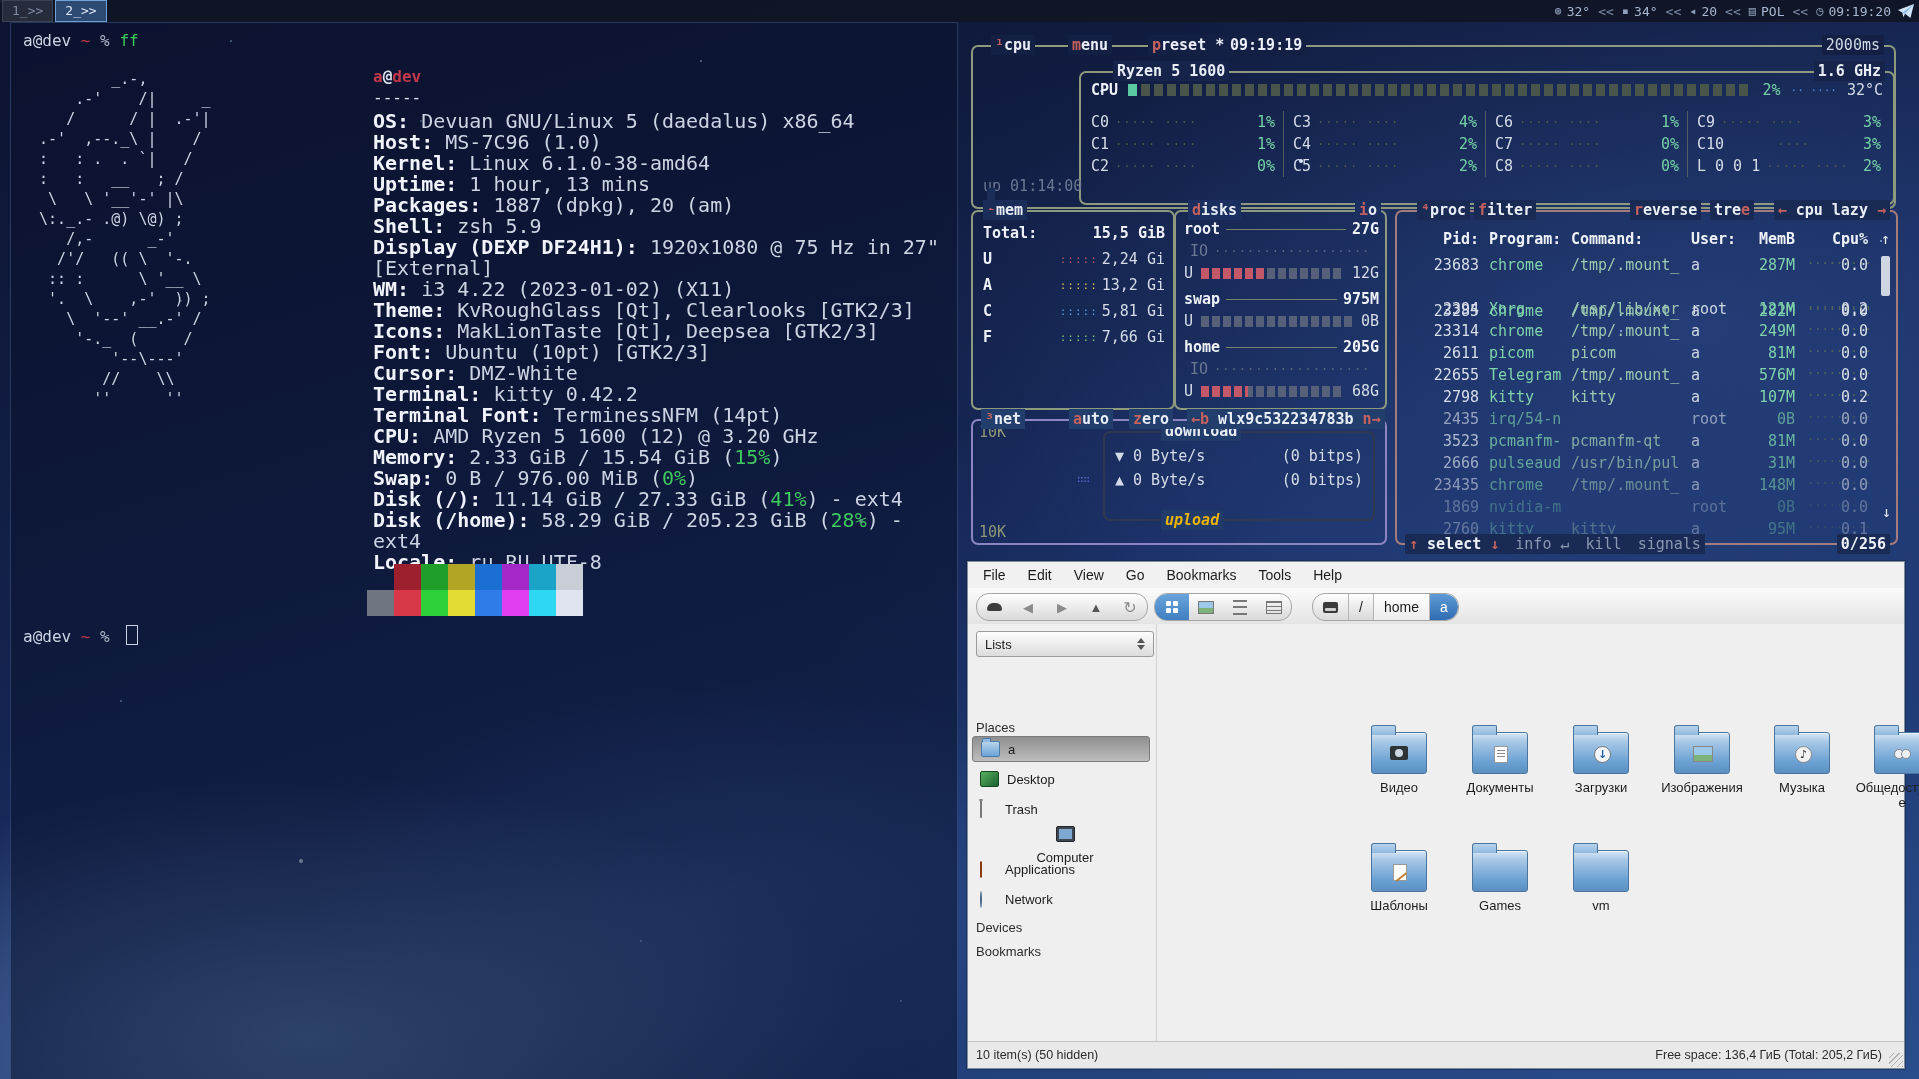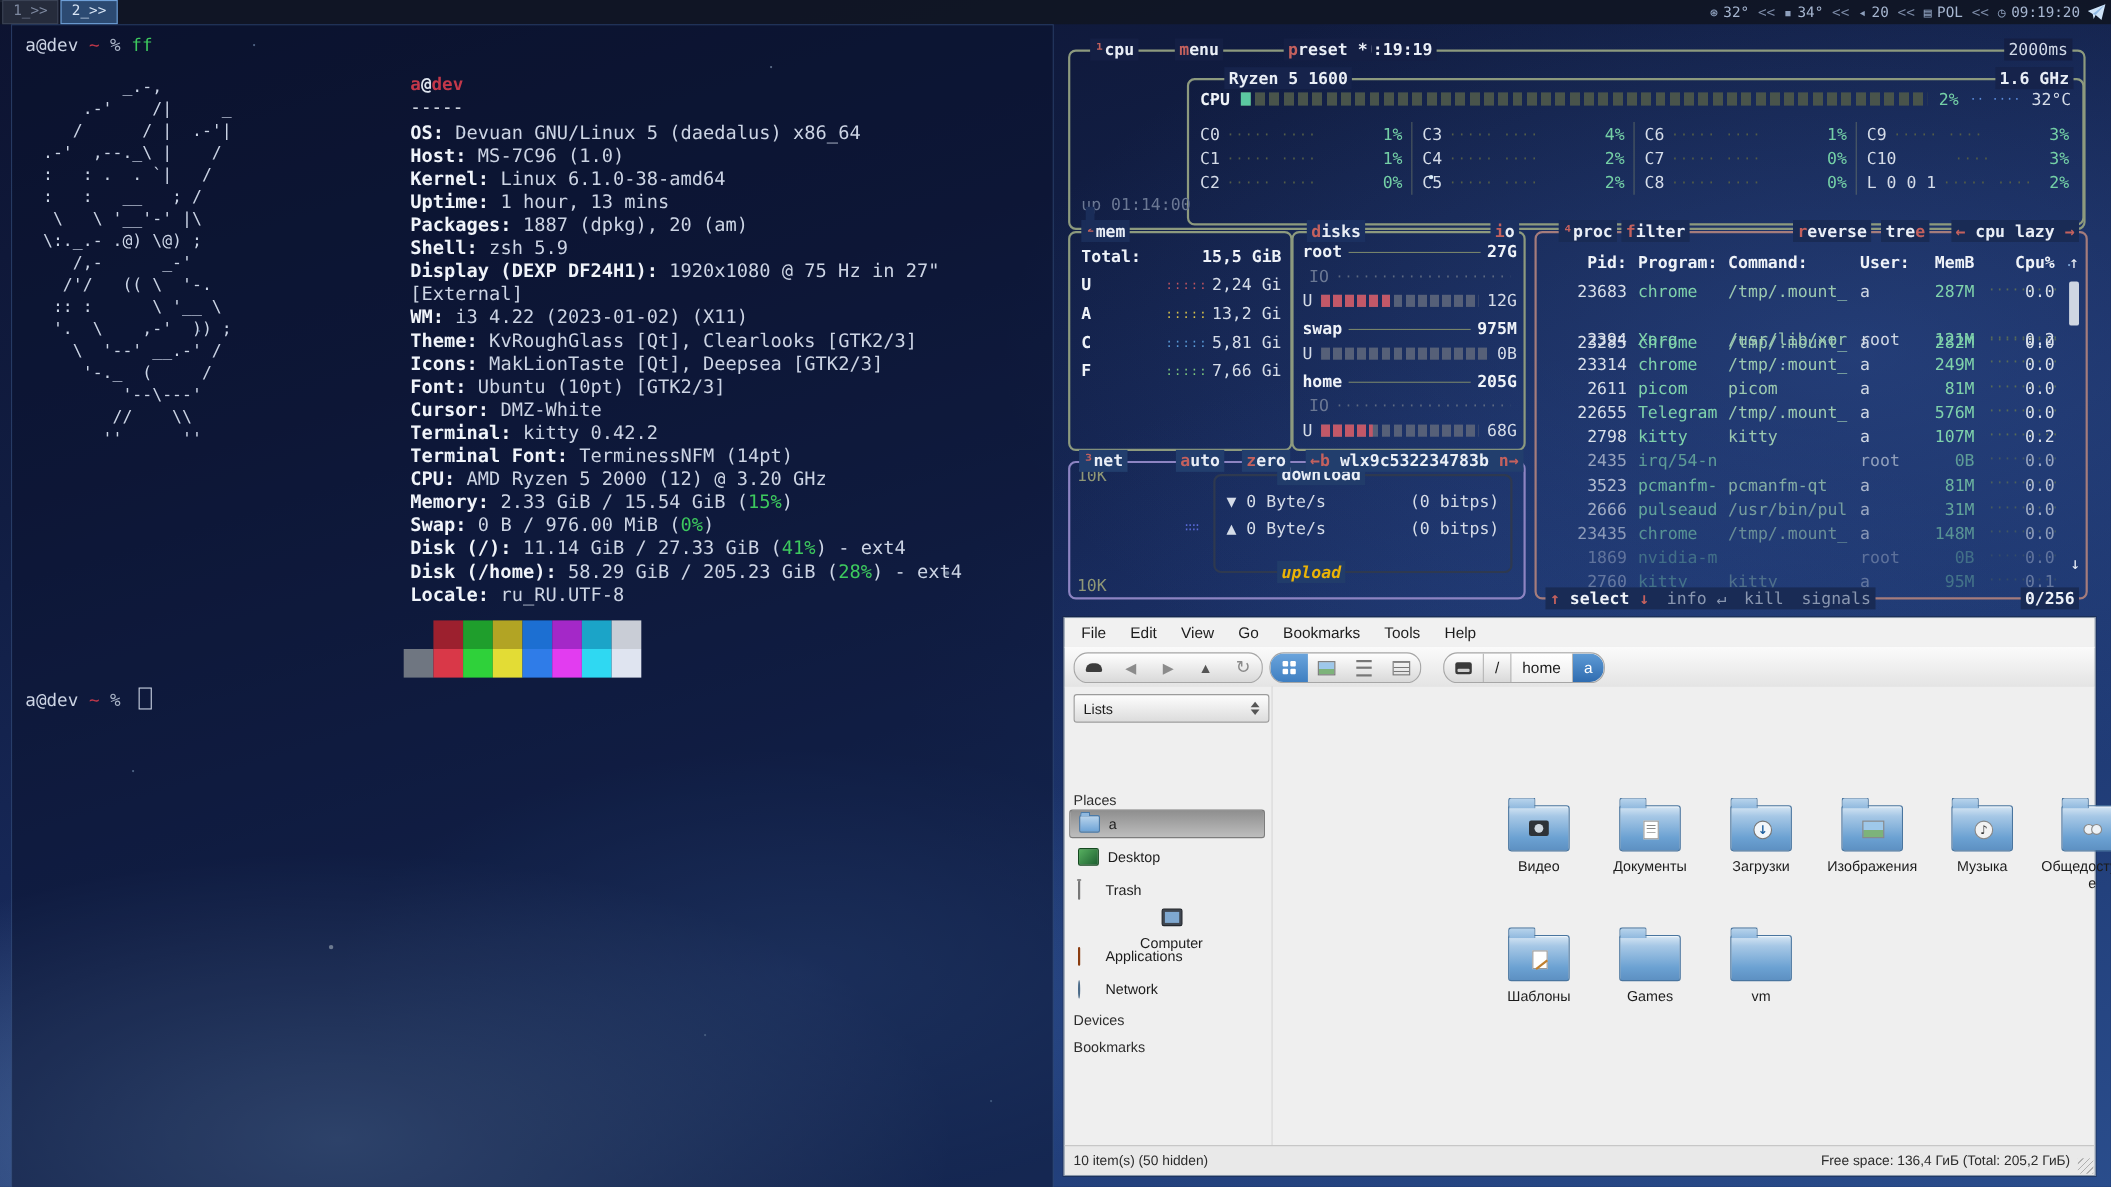--- a/index.html
+++ b/index.html
@@ -30,21 +30,21 @@
   
   #term{position:absolute;left:10px;top:22px;width:946px;height:1056px;
     background:rgba(10,18,44,.52);border:1px solid rgba(90,130,190,.35);
     color:#ccd4e4;font-size:16px;}
   #term .prompt{position:absolute;left:12px;top:8px;}
   .p-tilde{color:#c3384a;} .p-pct{color:#aab4c6;} .p-cmd{color:#3dc95e;}
   #art{position:absolute;left:10px;top:46px;margin:0;font-size:15px;line-height:20px;color:#ccd5e6;font-family:inherit;}
   #fetch-head{position:absolute;left:362px;top:44px;font-weight:bold;}
   #fetch-head .u,#fetch-head .h{color:#c3384a;} #fetch-head .at{color:#dfe5ef;}
   #fetch-underline{position:absolute;left:362px;top:65px;color:#dfe5ef;}
-  #fetch-info{position:absolute;left:362px;top:88px;line-height:21px;font-size:17px;}
+  #fetch-info{position:absolute;left:362px;top:88px;line-height:21px;font-size:20px;}
   .il .lbl{color:#f0f4fa;font-weight:bold;}
   .il .pct{color:#3dc95e;}
   #palette{position:absolute;left:356px;top:541px;}
   #palette .prow{display:flex;}
   #palette .sw{width:27px;height:26px;}
   #term .prompt2{position:absolute;left:12px;top:602px;}
   .cursor{display:inline-block;width:10px;height:18px;border:1px solid #ccd4e4;vertical-align:-3px;margin-left:7px;}
   
   #mon{position:absolute;left:967px;top:37px;width:931px;height:508px;font-size:15px;color:#d5dce8;}
   .bx{position:absolute;border:2px solid #8d9a7e;border-radius:7px;--lbg:#17264f;}
@@ -221,21 +221,21 @@
         <div class="il"><span class="lbl">Packages:</span><span> 1887 (dpkg), 20 (am)</span></div>
         <div class="il"><span class="lbl">Shell:</span><span> zsh 5.9</span></div>
         <div class="il"><span class="lbl">Display (DEXP DF24H1):</span><span> 1920x1080 @ 75 Hz in 27" [External]</span></div>
         <div class="il"><span class="lbl">WM:</span><span> i3 4.22 (2023-01-02) (X11)</span></div>
         <div class="il"><span class="lbl">Theme:</span><span> KvRoughGlass [Qt], Clearlooks [GTK2/3]</span></div>
         <div class="il"><span class="lbl">Icons:</span><span> MakLionTaste [Qt], Deepsea [GTK2/3]</span></div>
         <div class="il"><span class="lbl">Font:</span><span> Ubuntu (10pt) [GTK2/3]</span></div>
         <div class="il"><span class="lbl">Cursor:</span><span> DMZ-White</span></div>
         <div class="il"><span class="lbl">Terminal:</span><span> kitty 0.42.2</span></div>
         <div class="il"><span class="lbl">Terminal Font:</span><span> TerminessNFM (14pt)</span></div>
-        <div class="il"><span class="lbl">CPU:</span><span> AMD Ryzen 5 2000 (12) @ 3.20 GHz</span></div>
+        <div class="il"><span class="lbl">CPU:</span><span> AMD Ryzen 5 1600 (12) @ 3.20 GHz</span></div>
         <div class="il"><span class="lbl">Memory:</span><span> 2.33 GiB / 15.54 GiB (</span><span class="pct">15%</span><span>)</span></div>
         <div class="il"><span class="lbl">Swap:</span><span> 0 B / 976.00 MiB (</span><span class="pct">0%</span><span>)</span></div>
         <div class="il"><span class="lbl">Disk (/):</span><span> 11.14 GiB / 27.33 GiB (</span><span class="pct">41%</span><span>) - ext4</span></div>
         <div class="il"><span class="lbl">Disk (/home):</span><span> 58.29 GiB / 205.23 GiB (</span><span class="pct">28%</span><span>) - ext4</span></div>
         <div class="il"><span class="lbl">Locale:</span><span> ru_RU.UTF-8</span></div>
       </div>
     <div id="palette">
         <div class="prow">
           <div class="sw" style="background: transparent;"></div>
           <div class="sw" style="background: rgb(156, 32, 46);"></div>
@@ -345,21 +345,21 @@
               <span class="teal">2%</span>
             </div>
           </div>
         <div class="csep" style="left:202px;"></div>
         <div class="csep" style="left:404px;"></div>
         <div class="csep" style="left:606px;"></div>
       </div>
       <div class="dim" style="position:absolute;left:10px;top:130px;">up 01:14:00</div>
     <div class="btl" style="left: 18px;"><span class="acc">¹</span><span>cpu</span></div>
         <div class="btl" style="left: 95px;"><span class="acc">m</span><span>enu</span></div>
-        <div class="btl" style="left: 175px; margin-left: 19px;"><span class="acc">p</span><span>reset *</span></div>
+        <div class="btl" style="left: 175px;"><span class="acc">p</span><span>reset *</span></div>
       </div>
 
     <div class="bx" id="mem-box" style="left:4px;top:173px;width:200px;height:196px;--lbg:#1a2d59;">
       <div class="btl" style="left:10px;"><div class="btl"><span></span></div><span class="acc">²</span><span>mem</span></div>
       <div id="mem-rows">
           <div class="mrow" style="left: 10px; right: 8px; top: 12px;">
             <span class="bold">Total:</span>
             <span style="flex: 1 1 0%;"></span>
             <span class="bold">15,5 GiB</span>
           </div>

